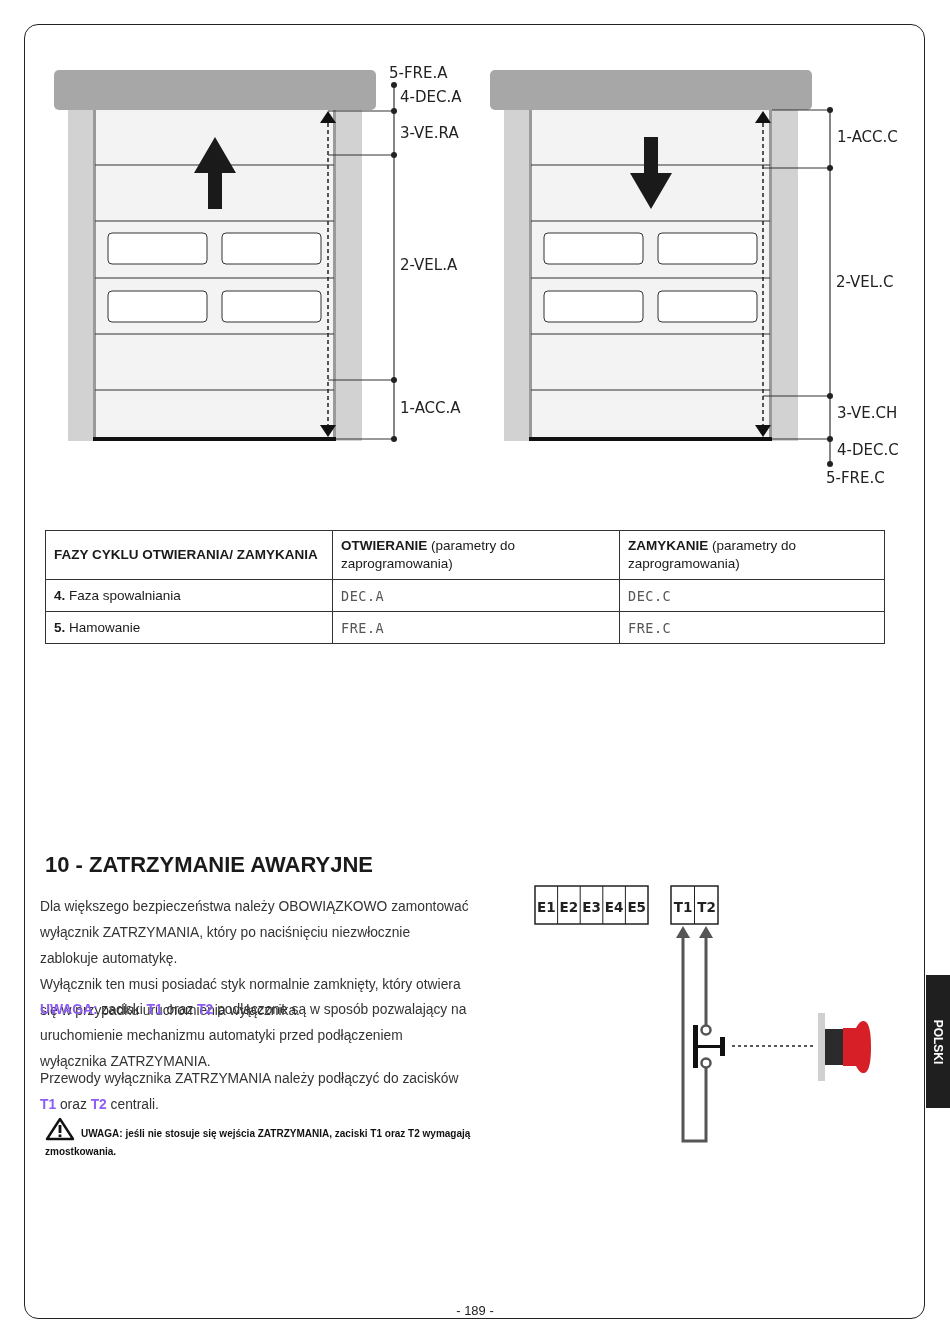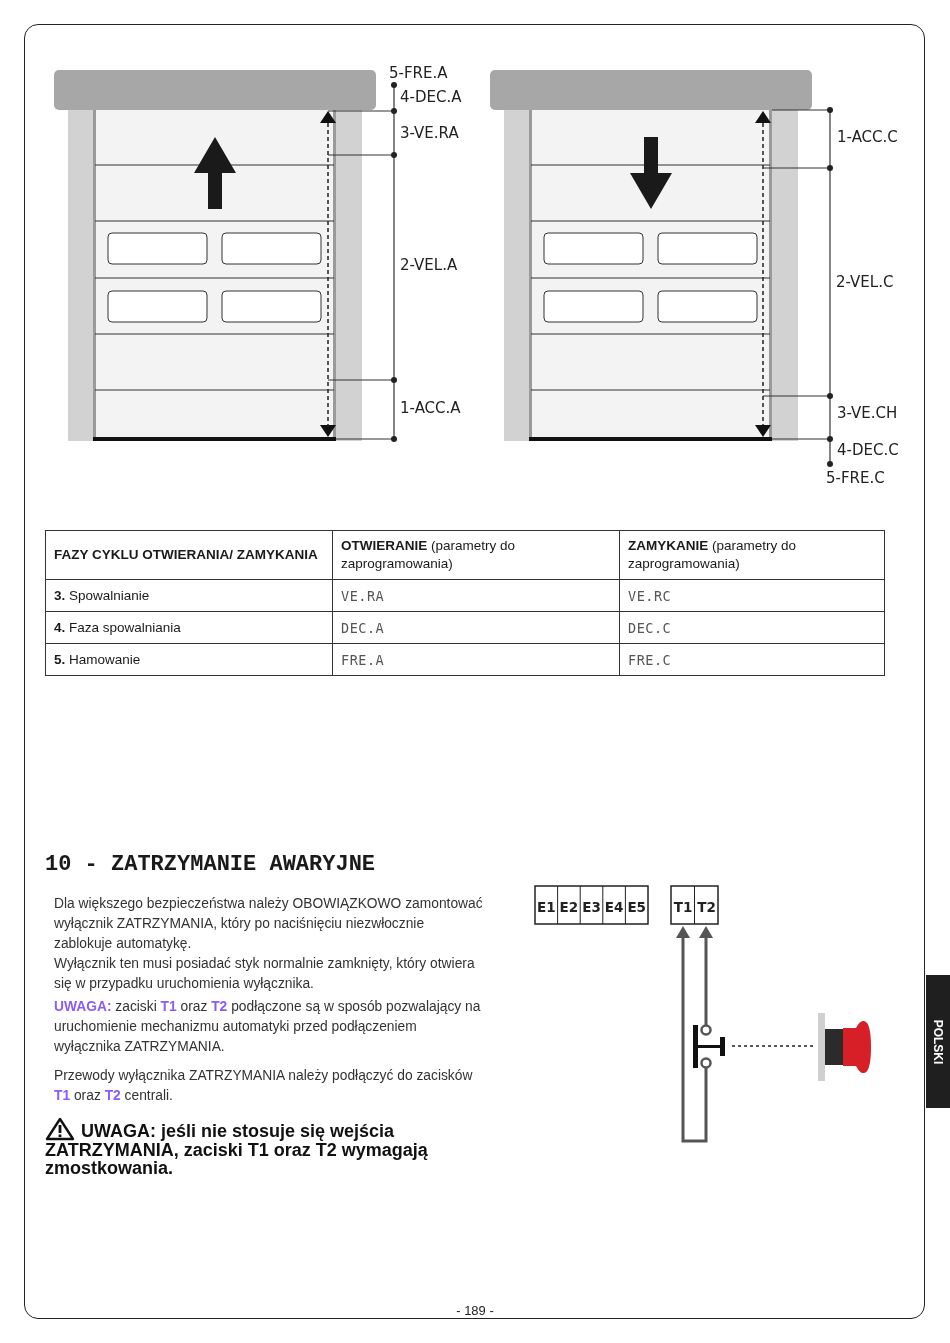--- a/index.html
+++ b/index.html
@@ -11,24 +11,24 @@
   .dlabel { position:absolute; font-family:"DejaVu Sans", sans-serif; font-size:15px; color:#222; white-space:nowrap;text-align:right; }
 
   table.phases { position:absolute; left:45px; top:530px; width:840px; border-collapse:collapse; }
   table.phases td, table.phases th { border:1.5px solid #333; padding:0 8px; font-size:13.5px; text-align:left; vertical-align:middle; }
   table.phases th { height:48px; font-weight:normal; line-height:18px; }
   table.phases td { height:31px; }
   .c1 { width:270px; } .c2 { width:270px; }
   .bold { font-weight:bold; }
   .seg { font-family:"DejaVu Sans Mono", monospace; font-size:15px; color:#555; letter-spacing:0.5px; }
 
-  .section-title { position:absolute; left:45px; top:852px; font-size:22px; font-weight:bold; color:#1a1a1a;font-family:Liberation Mono, monospace; }
-  .para { position:absolute; left:54px; width:430px; font-size:13.8px; line-height:20px; color:#333; }
+  .section-title { position:absolute; left:45px; top:852px; font-size:22px; font-weight:bold; color:#1a1a1a; }
+  .para { position:absolute; left:40px; width:430px; font-size:13.8px; line-height:26px; color:#333; }
   .para b { color:#8b5cf6;text-align:center; }
-  .warn { position:absolute; left:45px; top:1117px; width:440px; font-size:18px; font-weight:bold; line-height:18px; color:#111; }
+  .warn { position:absolute; left:45px; top:1117px; width:440px; font-size:10px; font-weight:bold; line-height:18px; color:#111; }
   .warn-icon { display:inline-block; vertical-align:-4px; margin-right:6px; }
 
   .side-tab { position:absolute; left:926px; top:975px; width:24px; height:133px; background:#1f1f1f; }
   .side-tab span { position:absolute; left:50%; top:50%; transform:translate(-50%,-50%) rotate(90deg); color:#fff; font-weight:bold; font-size:12px; white-space:nowrap; }
   .page-num { position:absolute; left:0; width:950px; top:1303px; text-align:center; font-size:13px; color:#222; }
 </style>
 </head>
 <body>
 
 <div class="page-frame"></div>
@@ -132,25 +132,20 @@
 <div class="dlabel" style="left:837px;top:404px">3-VE.CH</div>
 <div class="dlabel" style="left:837px;top:441px">4-DEC.C</div>
 <div class="dlabel" style="left:826px;top:469px">5-FRE.C</div>
 
 <table class="phases">
   <tbody>
       <tr>
     <th class="c1"><span class="bold">FAZY CYKLU OTWIERANIA/ ZAMYKANIA</span></th>
     <th class="c2"><span class="bold">OTWIERANIE</span><span> (parametry do zaprogramowania)</span></th>
     <th><span class="bold">ZAMYKANIE</span><span> (parametry do zaprogramowania)</span></th>
-  </tr>
-  <tr>
-    <td><span class="bold">3.</span><span> Spowalnianie</span></td>
-    <td class="seg">VE.RA</td>
-        <td class="seg">VE.RC</td>
   </tr>
   <tr>
     <td><span class="bold">4.</span><span> Faza spowalniania</span></td>
     <td class="seg">DEC.A</td>
         <td class="seg">DEC.C</td>
   </tr>
   <tr>
     <td><span class="bold">5.</span><span> Hamowanie</span></td>
     <td class="seg">FRE.A</td>
         <td class="seg">FRE.C</td>

